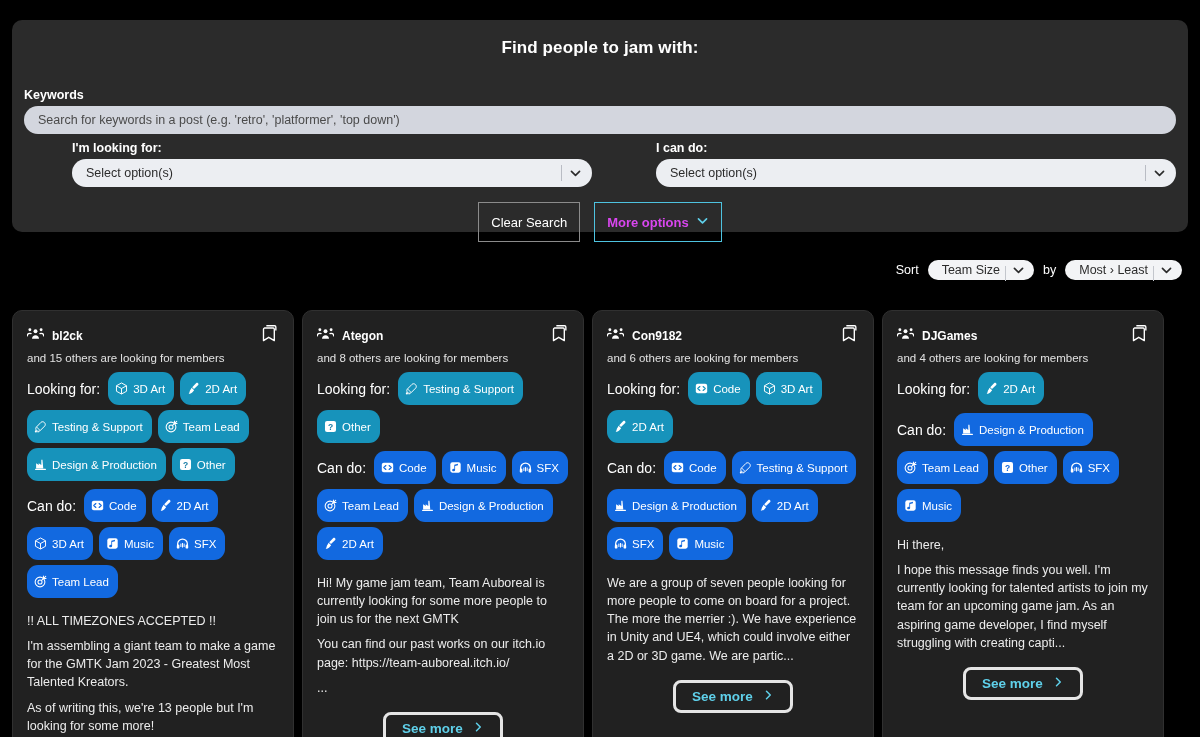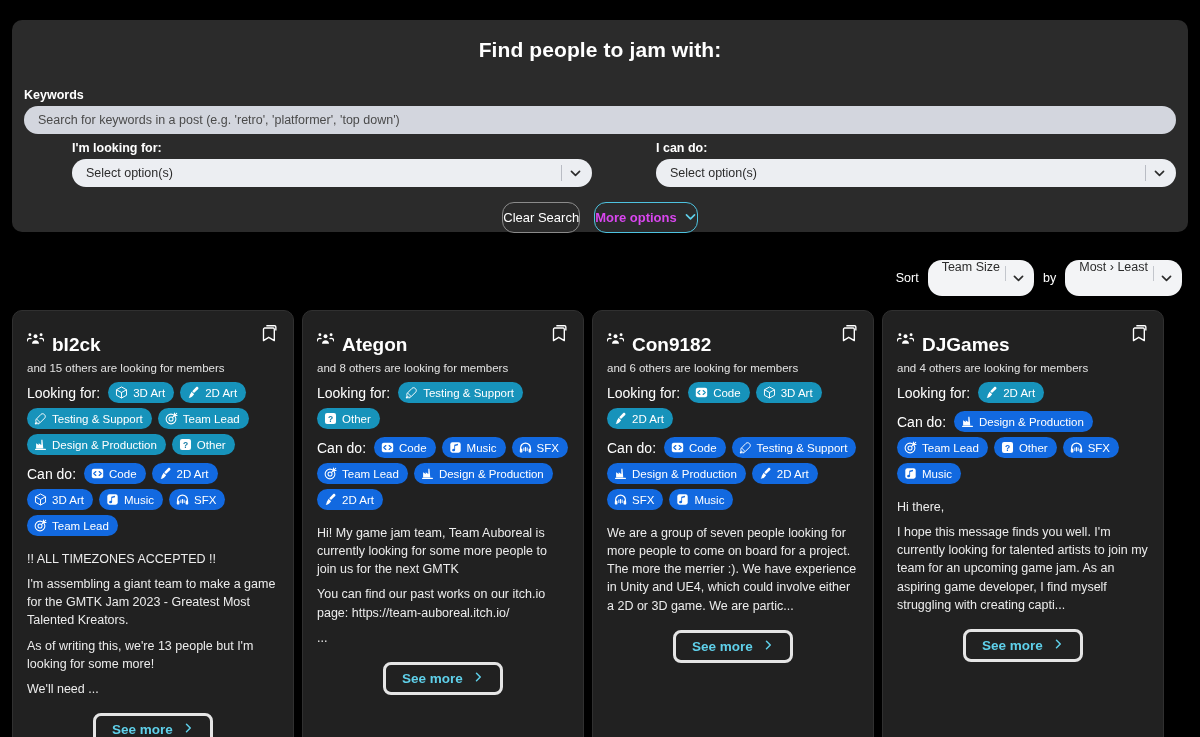--- a/index.html
+++ b/index.html
@@ -16,21 +16,21 @@
     position: absolute;
     left: 12px; top: 20px;
     width: 1176px; height: 212px;
     background: #2b2b2b;
     border-radius: 10px;
     padding: 0;
   }
   .panel-title {
     text-align: center;
     color: #ffffff;
-    font-size: 21px;
+    font-size: 17px;
     font-weight: bold;
     padding-top: 18px;
     letter-spacing: .1px;
   }
   .field-label {
     color: #ffffff;
     font-size: 12.5px;
     font-weight: bold;
     margin: 0 0 4px 0;
   }
@@ -73,25 +73,25 @@
     position: absolute; right: 30px; top: 6px;
     width: 1px; height: 16px; background: #b9bcc4;
   }
 
   .btn-row {
     position: absolute; left: 0; top: 182px;
     width: 100%;
     display: flex; justify-content: center; gap: 14px;
   }
   .btn {
-    height: 31px;
-    border-radius: 12px;
+    height: 40px;
+    border-radius: 0;
     background: transparent;
     display: inline-flex; align-items: center; gap: 7px;
-    padding: 0 0;
+    padding: 0 12px;
     font-family: "Liberation Sans", sans-serif;
     font-size: 13px;
     cursor: pointer;
   }
   .btn-clear { border: 1px solid #8b8b8b; color: #ffffff; }
   .btn-more { border: 1px solid #4ec3e0; color: #d946ef; font-weight: bold; }
 
   
   .results-head {
     position: absolute; left: 0; top: 252px;
@@ -101,23 +101,23 @@
     position: absolute; left: 12px; top: 0;
     color: #ffffff; font-size: 26px; font-weight: normal;
   }
   .sort-wrap {
     position: absolute; right: 18px; top: 8px;
     display: flex; align-items: center; gap: 9px;
   }
   .sort-label { color: #ffffff; font-size: 12.5px; }
   .pill {
     position: relative;
-    height: 36px; border-radius: 14px;
+    height: 20px; border-radius: 14px;
     background: #f3f4f6;
-    display: inline-flex; align-items: flex-start;
+    display: inline-flex; align-items: center;
     padding: 0 34px 0 14px;
     font-size: 12.5px; color: #2c2c2c;
     cursor: pointer; white-space: nowrap;
   }
   .pill .divider { position: absolute; right: 28px; top: 6px; width: 1px; height: 15px; background: #c3c6cc; }
   .pill .caret { position: absolute; right: 9px; top: 50%; transform: translateY(-50%); display: flex; }
 
   
   .cards {
     position: absolute; left: 12px; top: 310px;
@@ -127,36 +127,36 @@
   .card {
     width: 282px;
     background: #212121;
     border: 1px solid #303030;
     border-radius: 10px;
     padding: 14px 14px 16px 14px;
     position: relative;
     color: #e9e9e9;
   }
   .card-head { display: flex; align-items: center; gap: 8px; }
-  .card-name { font-size: 19px; font-weight: bold; color: #ffffff; margin-top: 9px; }
+  .card-name { font-size: 12px; font-weight: bold; color: #ffffff; }
   .bookmark-btn {
     position: absolute; right: 13px; top: 13px;
     cursor: pointer; line-height: 0;
   }
   .card-sub { font-size: 11.5px; color: #e2e2e2; margin-top: 6px; }
 
   .tagline { margin-top: 8px; }
   .tag-group {
     display: flex; flex-wrap: wrap; align-items: center;
     gap: 5px 6px;
   }
   .group-label { font-size: 14px; color: #ffffff; margin-right: 2px; }
   .tag {
     display: inline-flex; align-items: center; gap: 5px;
-    height: 21px; border-radius: 11px;
+    height: 33px; border-radius: 11px;
     padding: 0 9px 0 7px;
     font-size: 11.5px; color: #ffffff;
     white-space: nowrap; cursor: pointer;
   }
   .tag.teal { background: #1793bb; }
   .tag.blue { background: #1269e0; }
   .tag svg { display: block; }
 
   .card-body { margin-top: 14px; font-size: 12.5px; line-height: 1.45; color: #ececec; }
   .card-body p { margin: 0 0 7px 0; }

